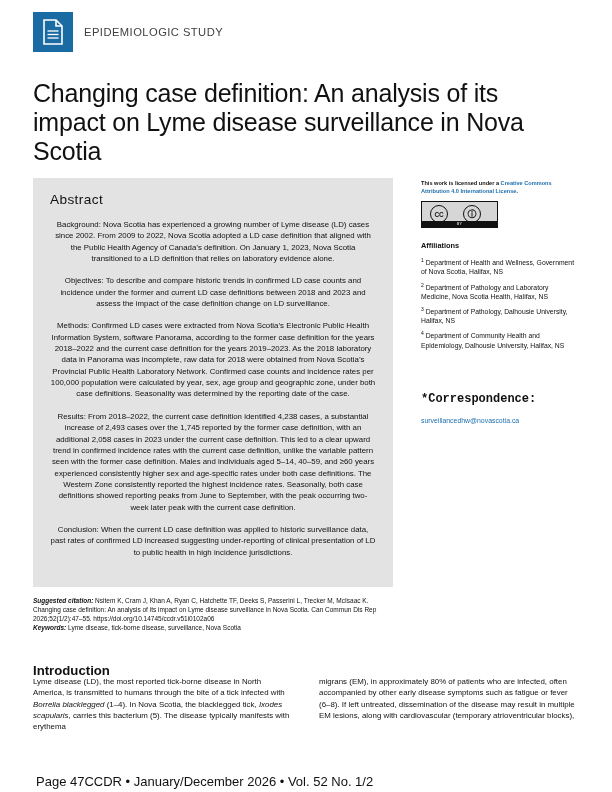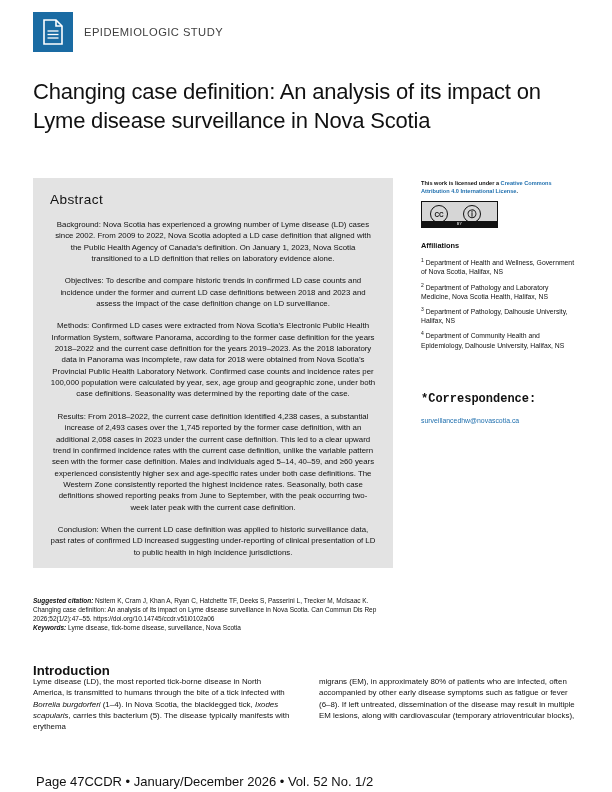--- a/index.html
+++ b/index.html
@@ -48,21 +48,21 @@
     font-weight: 400;
     white-space: nowrap;
   }
 
   
   .title {
     position: absolute;
     left: 33px;
     top: 62px;
     width: 512px;
-    font-size: 22px;
+    font-size: 25px;
     line-height: 29px;
     font-weight: 400;
     color: #111111;
     letter-spacing: -0.2px;
   }
 
   
   .authors {
     position: absolute;
     left: 33px;
@@ -73,21 +73,21 @@
     color: #111111;
   }
 
   
   .abstract-box {
     position: absolute;
     left: 33px;
     top: 178px;
     width: 360px;
     background: #e3e3e3;
-    padding: 14px 17px 10px 17px;
+    padding: 14px 17px 29px 17px;
     box-sizing: border-box;
   }
   .abstract-heading {
     font-size: 13.6px;
     font-weight: 400;
     color: #111111;
     letter-spacing: 0.4px;
     margin: 0 0 12px 0;
   }
   .abstract-p {
@@ -300,21 +300,21 @@
       <sup>4</sup><span> Department of Community Health and Epidemiology, Dalhousie University, Halifax, NS</span>
     </p>
 
     <h3 class="corr-heading">*Correspondence:</h3>
     <a class="corr-email" href="#">surveillancedhw@novascotia.ca</a>
   </aside>
 
   <h2 class="intro-heading">Introduction</h2>
   <div class="intro-cols">
     <div class="intro-col">
-      <p><span>Lyme disease (LD), the most reported tick-borne disease in North America, is transmitted to humans through the bite of a tick infected with </span><i>Borrelia burgdorferi</i><span> (1–4). In Nova Scotia, the blacklegged tick, </span><i>Ixodes scapularis</i><span>, carries this bacterium (5). The disease typically manifests with erythema</span></p>
+      <p><span>Lyme disease (LD), the most reported tick-borne disease in North America, is transmitted to humans through the bite of a tick infected with </span><i>Borrelia blacklegged</i><span> (1–4). In Nova Scotia, the blacklegged tick, </span><i>Ixodes scapularis</i><span>, carries this bacterium (5). The disease typically manifests with erythema</span></p>
     </div>
     <div class="intro-col">
       <p>migrans (EM), in approximately 80% of patients who are infected, often accompanied by other early disease symptoms such as fatigue or fever (6–8). If left untreated, dissemination of the disease may result in multiple EM lesions, along with cardiovascular (temporary atrioventricular blocks),</p>
     </div>
   </div>
 
   <div class="footer">
     <span>Page 47</span>
     <span>CCDR • January/December 2026 • Vol. 52 No. 1/2</span>
   </div>

